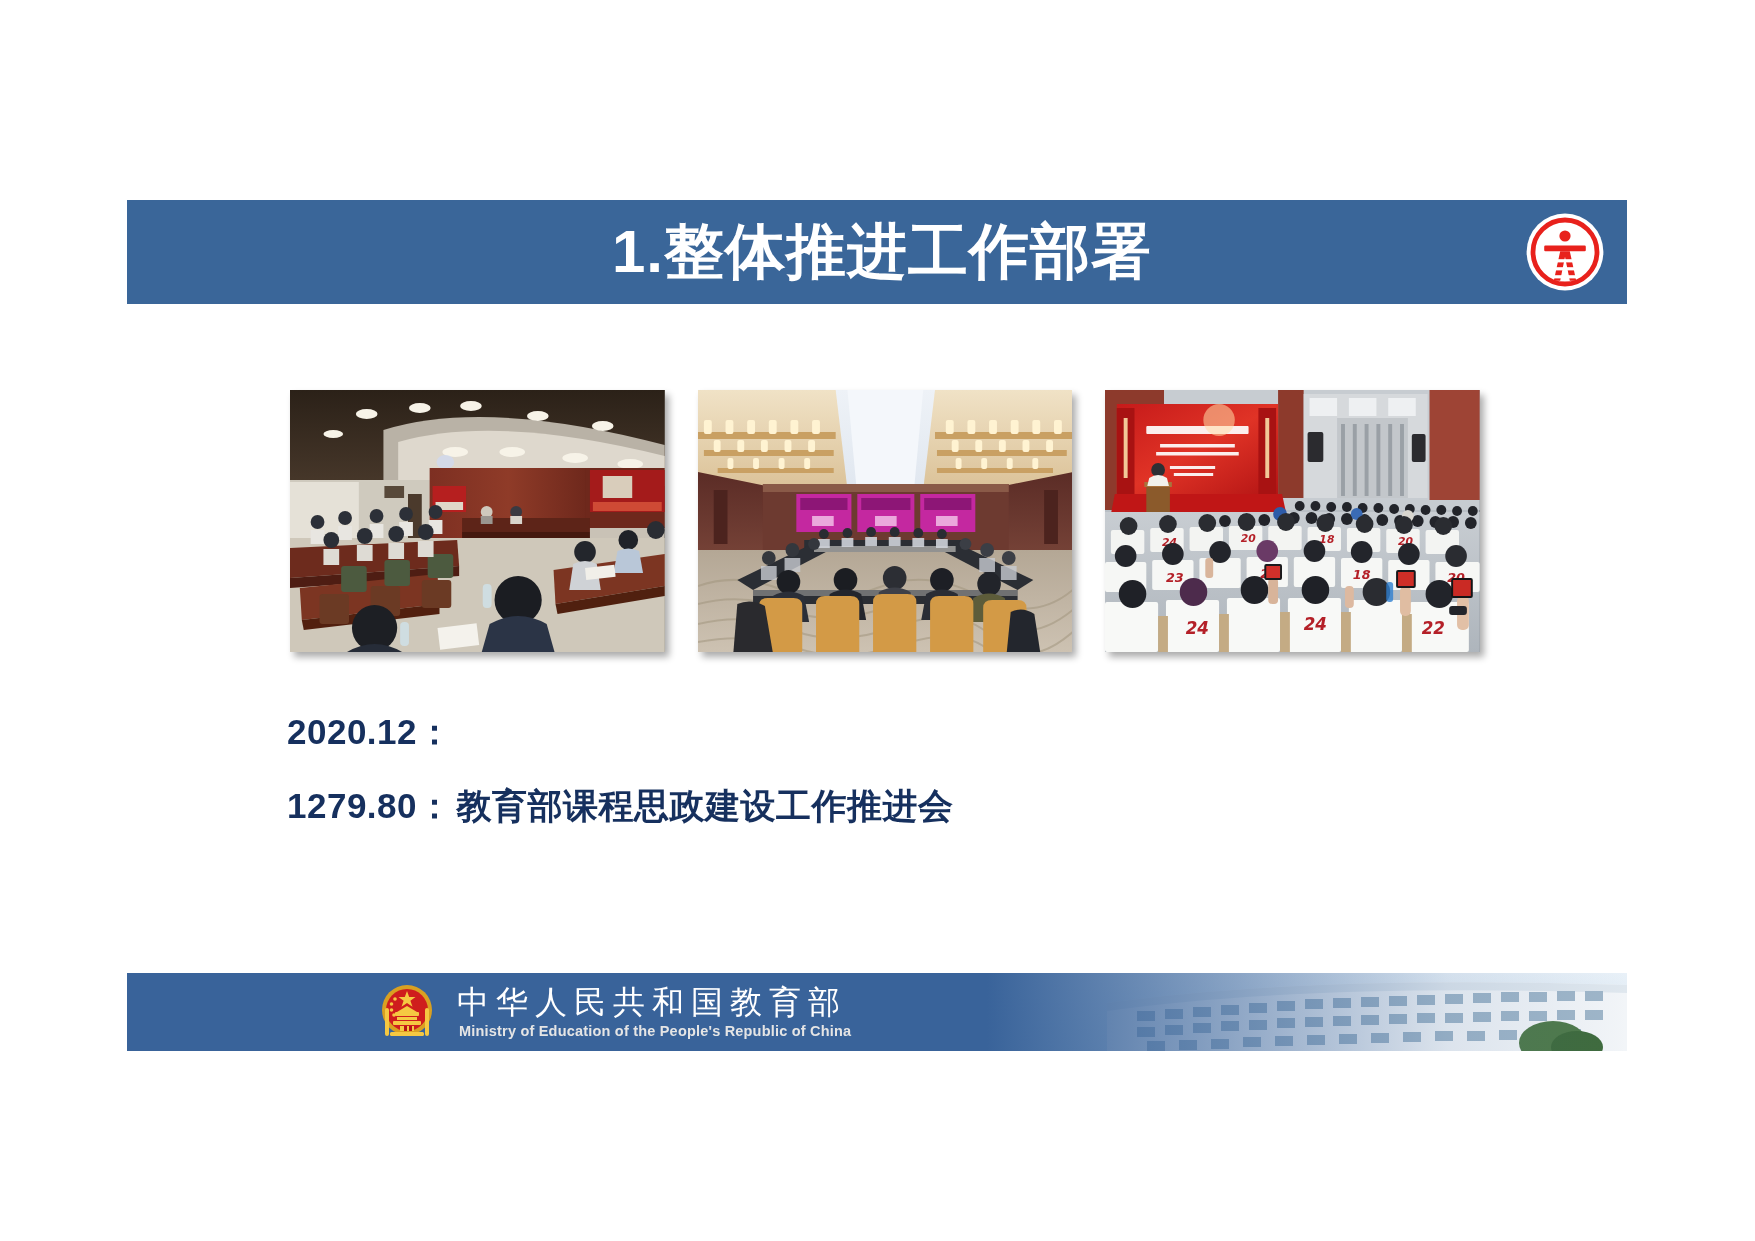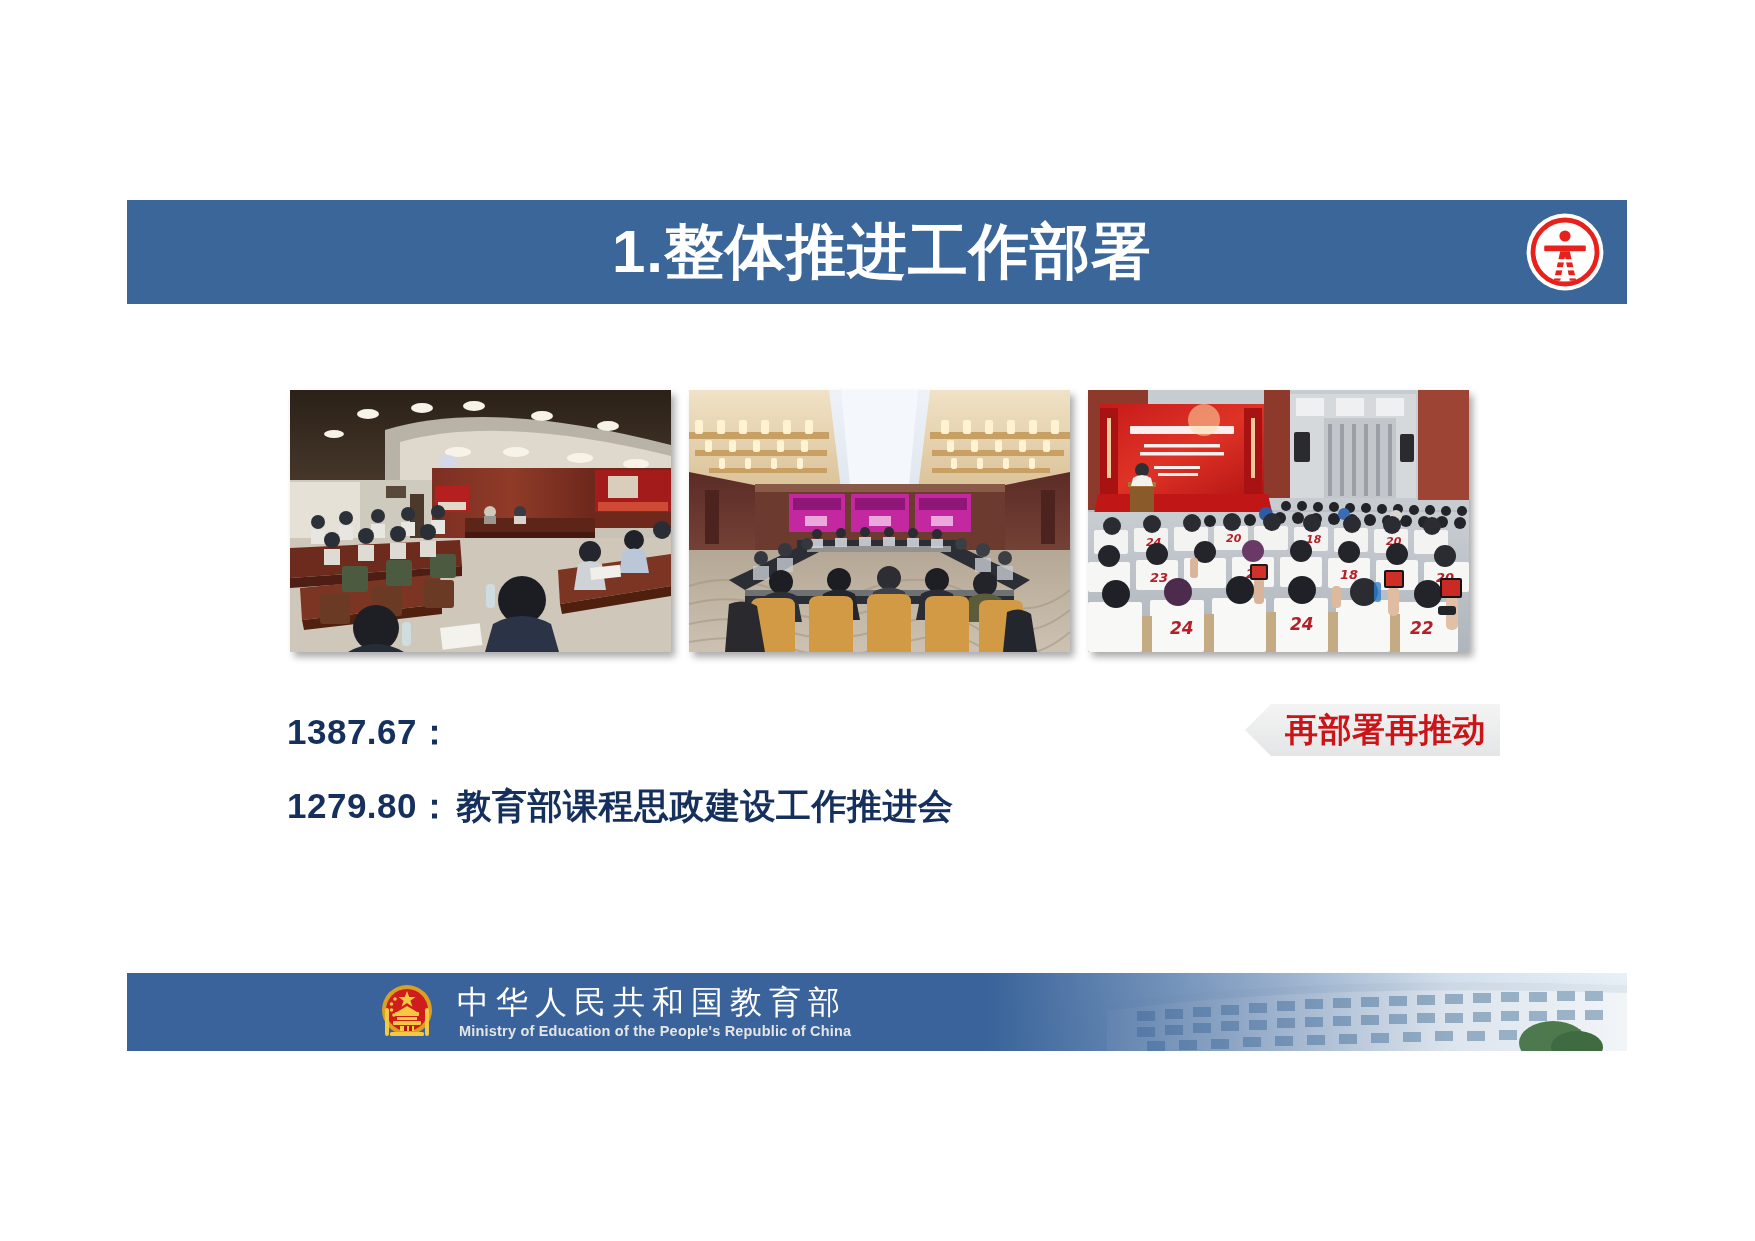--- a/index.html
+++ b/index.html
@@ -58,21 +58,21 @@
   }
 
   
   #photo-strip {
     position: absolute;
     left: 290px;
     top: 390px;
     width: 1190px;
     height: 262px;
     display: flex;
-    gap: 18px;
+    gap: 33px;
   }
   .photo {
     position: relative;
     width: 381px;
     height: 262px;
     overflow: hidden;
     box-shadow: 4px 5px 7px rgba(0,0,0,0.33);
     background: #31343c;
   }
   .photo svg { display: block; width: 100%; height: 100%; }
@@ -677,23 +677,22 @@
         </g>
       </svg>
     </div>
   </div>
 
   <div id="timeline">
 
 
     <div class="tl-row">
       <div class="tl-text">
-        <span class="date">1387.67：</span>
+        <span class="date">2020.12：</span>
       </div>
-      <div class="badge">再部署再推动</div>
     </div>
 
     <div class="tl-row">
       <div class="tl-text">
         <span class="date">1279.80：</span>
         <span class="event">教育部课程思政建设工作推进会</span>
       </div>
     </div>
   </div>
 

